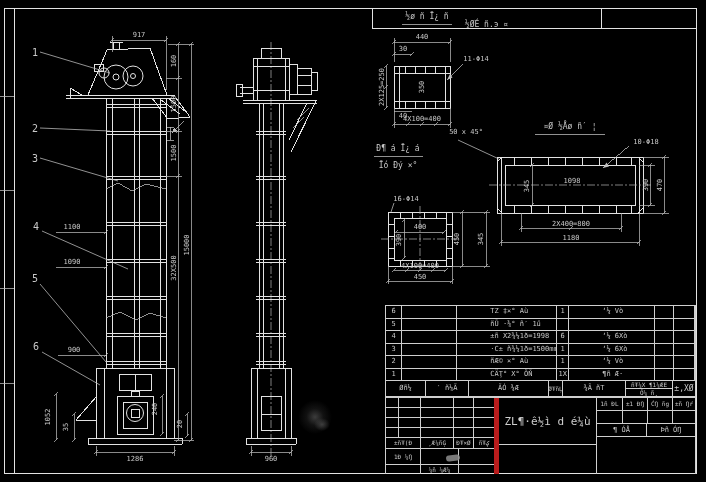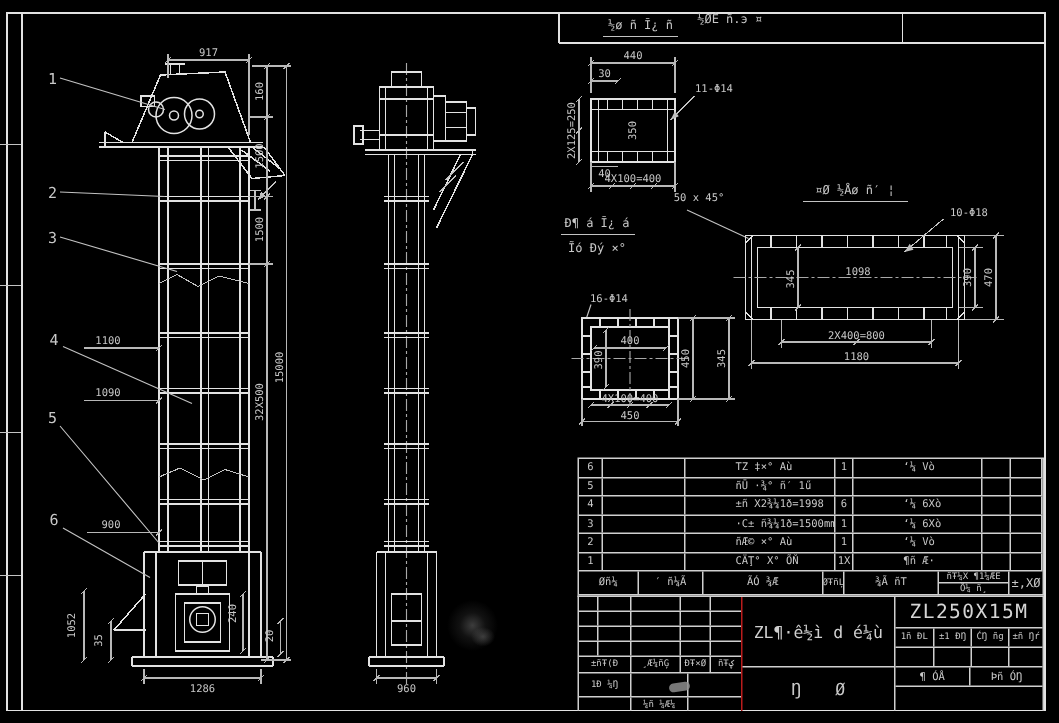--- a/index.html
+++ b/index.html
@@ -238,21 +238,21 @@
       <text x="483" y="239" transform="rotate(-90 483 239)">345</text>
     </g>
 
     <g>
       <text class="t8" x="398" y="151">Đ¶ á Ī¿ á</text>
       <line class="thin crisp" x1="374" y1="156.5" x2="423" y2="156.5"></line>
       <text class="t8" x="398" y="168">Ĩó Đý ×°</text>
     </g>
   </svg>
 
-  <div class="abs hdrcell" style="left:372px;top:0;width:229px;height:25px;align-items:center;">
+  <div class="abs hdrcell" style="left:372px;top:12px;width:229px;height:25px;align-items:center;">
     <span>½ØÉ ñ.э ¤</span>
   </div>
 
   <div class="abs" style="left:385px;top:305px;width:311px;height:92px;border:1px solid #cfcfcf;display:flex;flex-direction:column;">
 
     <div class="cellrow bb" style="height:12px;">
       <div class="cell" style="width:19px;">6</div>
       <div class="cell" style="width:64px;"></div>
       <div class="cell left" style="width:80px;">TZ ‡×° Aù</div>
       <div class="cell" style="width:14px;">1</div>
@@ -368,33 +368,27 @@
         <div class="cell" style="width:38px;"></div>
         <div class="cell last" style="flex:1;"></div>
       </div>
       <div class="cellrow" style="flex:1;">
         <div class="cell" style="width:35px;"></div>
         <div class="cell" style="width:38px;font-size:6px;">¼ñ ¼Æ¼</div>
         <div class="cell last" style="flex:1;"></div>
       </div>
     </div>
 
-    <div style="width:102px;border-left:1px solid #b91c1c;display:flex;flex-direction:column;box-sizing:border-box;">
+    <div style="width:102px;border-left:5px solid #b91c1c;display:flex;flex-direction:column;box-sizing:border-box;">
       <div class="bb" style="height:46px;display:flex;align-items:center;justify-content:center;">
         <span style="color:#cfcfcf;font-size:11px;white-space:nowrap;">ZL¶·ê½ì d é¼ù</span>
       </div>
-      <div style="flex:1;display:flex;align-items:center;justify-content:center;">
-        <span style="color:#c8c8c8;font-size:11px;word-spacing:16px;">Ŋ Ø</span>
-      </div>
     </div>
 
     <div style="flex:1;border-left:1px solid #cfcfcf;display:flex;flex-direction:column;box-sizing:border-box;">
-      <div class="bb" style="height:20px;display:flex;align-items:center;justify-content:center;">
-        <span style="color:#d5d5d5;font-size:13px;letter-spacing:1px;white-space:nowrap;">ZL250X15M</span>
-      </div>
       <div class="cellrow bb" style="height:12px;">
         <div class="cell" style="width:26px;font-size:6px;">1ñ ĐL</div>
         <div class="cell" style="width:25px;font-size:6px;">±1 ĐŊ</div>
         <div class="cell" style="width:25px;font-size:6px;">ĆŊ ñg</div>
         <div class="cell last" style="flex:1;font-size:6px;">±ñ Ŋŕ</div>
       </div>
       <div class="cellrow bb" style="height:12px;">
         <div class="cell" style="width:26px;"></div>
         <div class="cell" style="width:25px;"></div>
         <div class="cell" style="width:25px;"></div>

